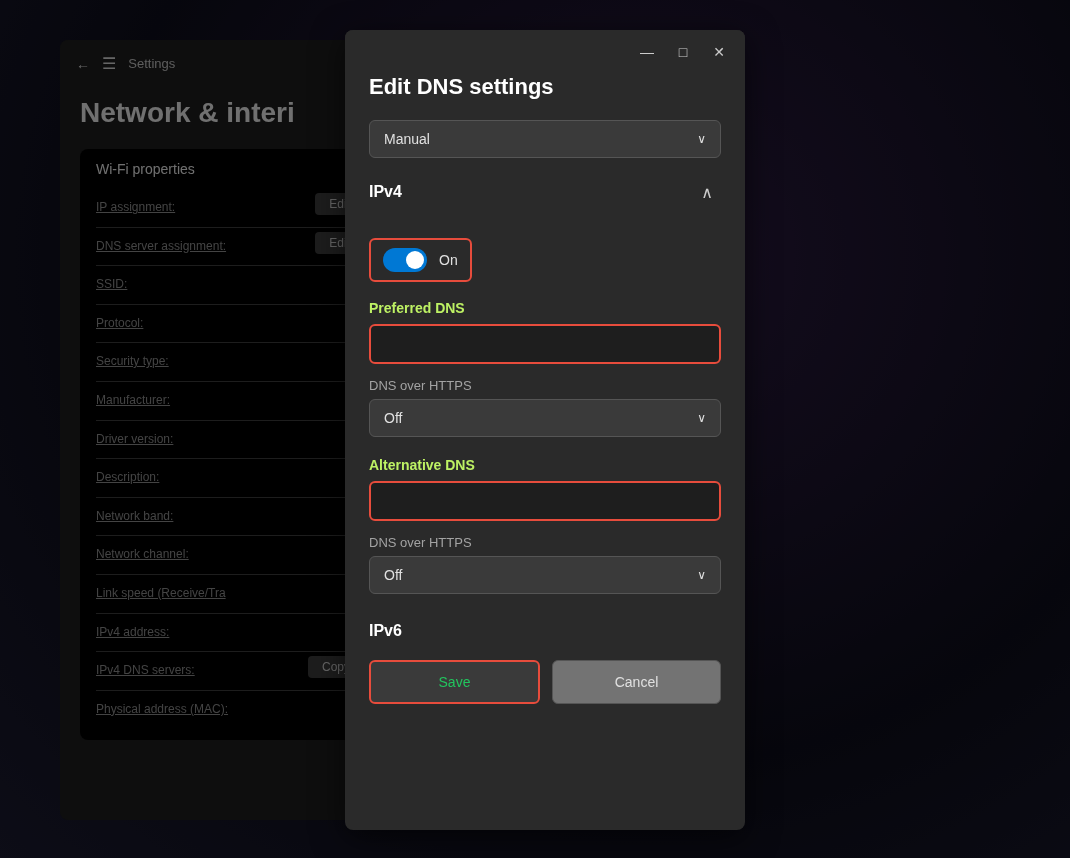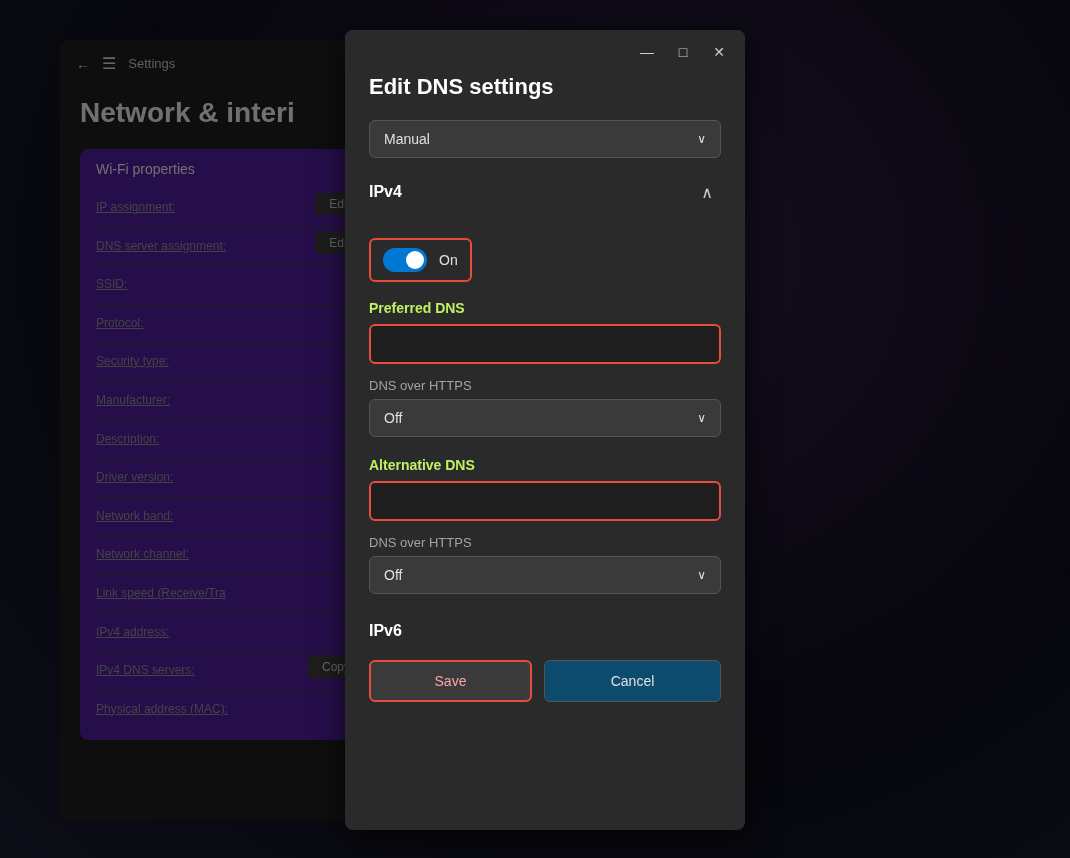--- a/index.html
+++ b/index.html
@@ -66,21 +66,21 @@
       padding: 10px 20px 20px;
     }
 
     .settings-content {
       padding: 0 20px;
       color: #aaa;
       font-size: 13px;
     }
 
     .settings-section {
-      background: #4c1d95;
+      background: #000000;
       border-radius: 8px;
       padding: 12px 16px;
       margin-bottom: 8px;
     }
 
     .settings-label {
       color: #888;
       font-size: 12px;
       line-height: 1.8;
       text-decoration: underline;
@@ -287,30 +287,30 @@
       display: flex;
       gap: 12px;
       margin-top: 20px;
     }
 
     .btn-save {
       flex: 1;
       background: #3a3a3a;
       border: 2px solid #e74c3c;
       border-radius: 6px;
-      padding: 4px;
-      color: #fca5a5;
+      padding: 12px;
+      color: #22c55e;
       font-size: 14px;
       cursor: pointer;
       text-align: center;
     }
 
     .btn-cancel {
       flex: 1;
-      background: #0c4a6e;
+      background: #737373;
       border: 1px solid #555;
       border-radius: 6px;
       padding: 12px;
       color: #e0e0e0;
       font-size: 14px;
       cursor: pointer;
       text-align: center;
     }
   </style>
 </head>
@@ -346,24 +346,24 @@
       <div style="padding:8px 0;border-bottom:1px solid #3a3a3a;">
         <span class="settings-label">Protocol:</span>
       </div>
       <div style="padding:8px 0;border-bottom:1px solid #3a3a3a;">
         <span class="settings-label">Security type:</span>
       </div>
       <div style="padding:8px 0;border-bottom:1px solid #3a3a3a;">
         <span class="settings-label">Manufacturer:</span>
       </div>
       <div style="padding:8px 0;border-bottom:1px solid #3a3a3a;">
+        <span class="settings-label">Driver version:</span>
+      </div>
+      <div style="padding:8px 0;border-bottom:1px solid #3a3a3a;">
         <span class="settings-label">Description:</span>
-      </div>
-      <div style="padding:8px 0;border-bottom:1px solid #3a3a3a;">
-        <span class="settings-label">Driver version:</span>
       </div>
 
       <div style="padding:8px 0;border-bottom:1px solid #3a3a3a;">
         <span class="settings-label">Network band:</span>
       </div>
       <div style="padding:8px 0;border-bottom:1px solid #3a3a3a;">
         <span class="settings-label">Network channel:</span>
       </div>
       <div style="padding:8px 0;border-bottom:1px solid #3a3a3a;">
         <span class="settings-label">Link speed (Receive/Tra</span>

